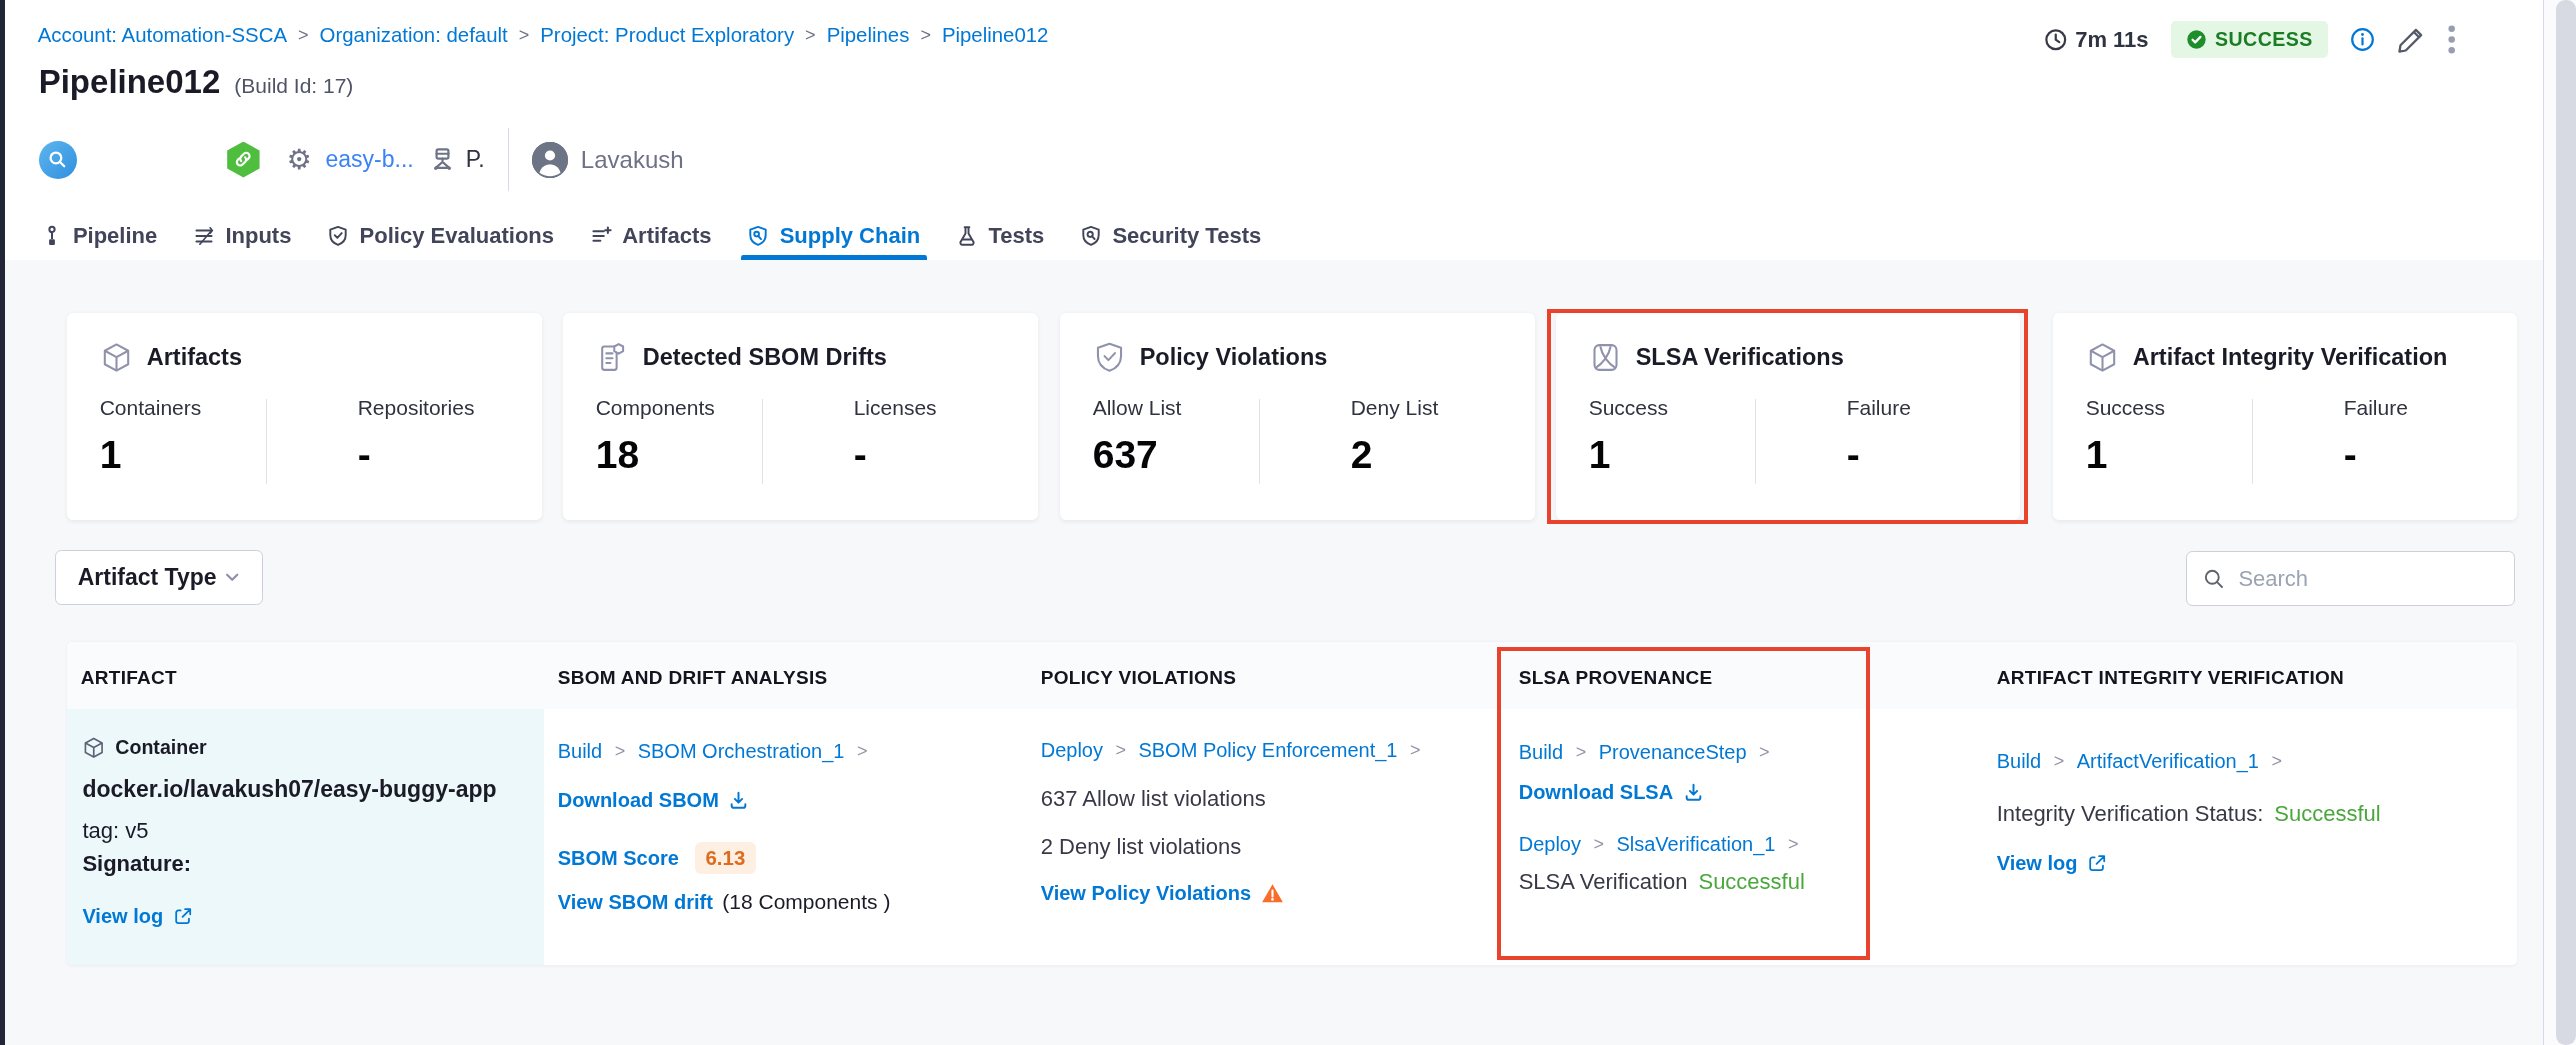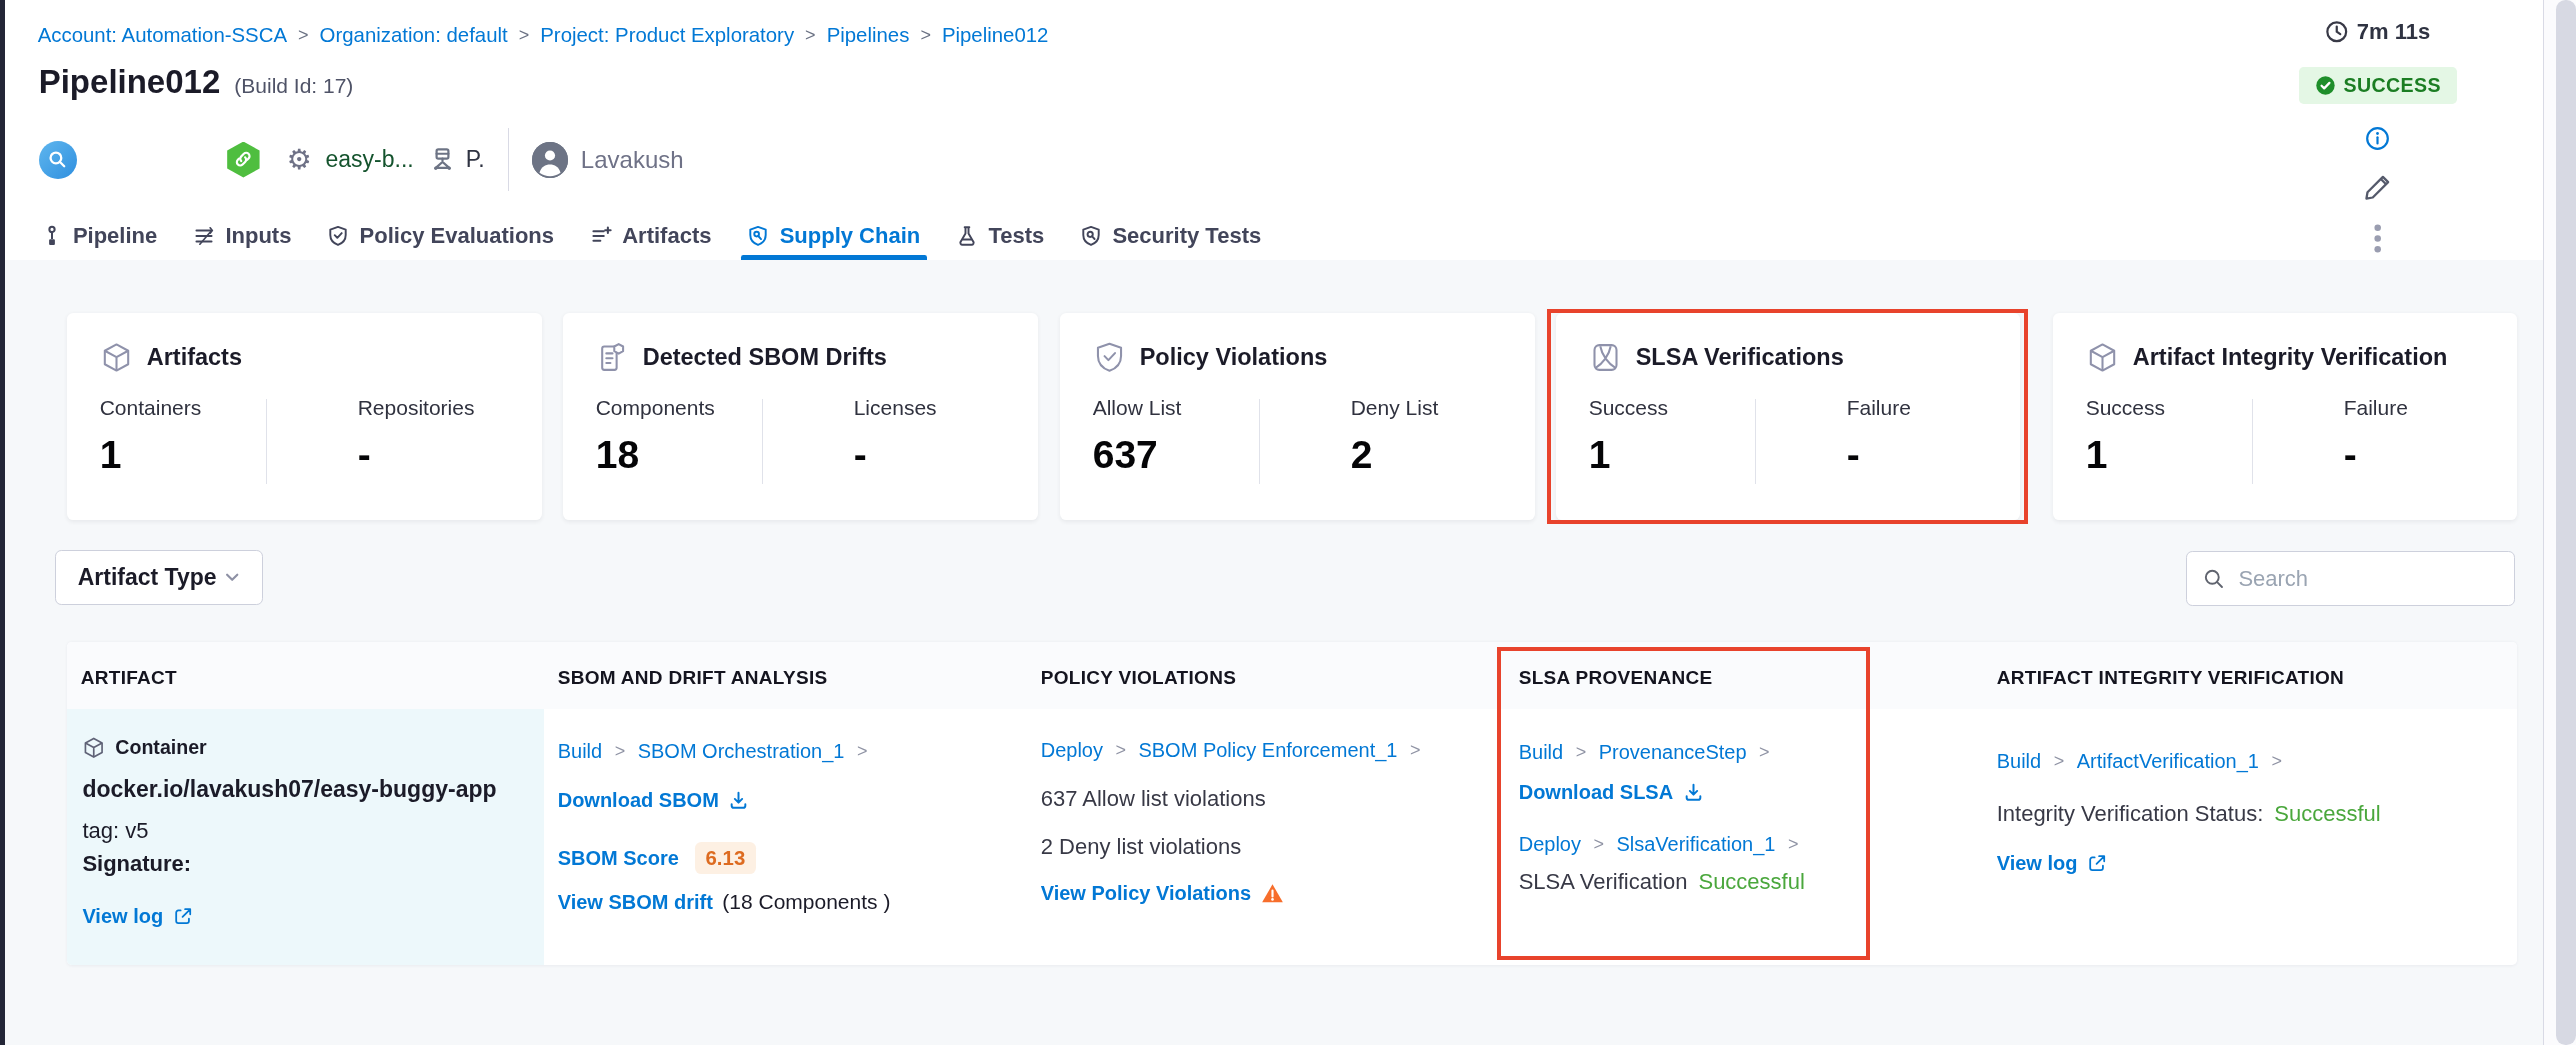--- a/index.html
+++ b/index.html
@@ -12,39 +12,39 @@
   .right-divider { left:2543px; top:0; width:0.8px; height:1045px; background:#d9dae5; }
   .right-track { left:2544px; top:0; width:32px; height:1045px; background:#fbfbfd; }
   .scroll-thumb { left:2556px; top:0; width:20.4px; height:1045px; background:#d7d9e3; border-radius:9.4px; }
 
   
   .header { left:4.7px; top:0; width:2538px; height:260px; background:#ffffff; }
   .breadcrumb { left:33px; top:23.5px; display:flex; align-items:center; font-size:20.4px; color:#0278d5; }
   .crumb { color:#0278d5; cursor:pointer; white-space:nowrap; }
   .crumb-sep { color:#6a7183; font-size:18px; margin:0 11px; }
 
-  .top-right { top:19px; right:86px; height:41px; display:flex; align-items:center; gap:22px;flex-direction:column; }
+  .top-right { top:19px; right:86px; height:41px; display:flex; align-items:center; gap:22px; }
   .duration { display:flex; align-items:center; gap:7.8px; font-size:22px; font-weight:600; color:#2f3342; }
   .status-badge { display:flex; align-items:center; gap:7.8px; background:#e4f7e5; border-radius:4.7px; padding:7px 15.7px; }
   .status-badge span { font-size:19.6px; font-weight:700; letter-spacing:0.4px; color:#1b7d23; }
   .rerun-btn { display:flex; align-items:center; gap:9.4px; background:#fff; border:2px solid #0278d5; border-radius:7px; padding:7px 20.4px; color:#0278d5; font-size:23px; font-weight:600; cursor:pointer; font-family:inherit; }
   .icon-btn { background:none; border:none; cursor:pointer; display:flex; align-items:center; }
 
   .title-row { left:34px; top:63px; display:flex; align-items:baseline; gap:14px; }
   .page-title { font-size:33px; font-weight:700; color:#1b1b28; }
   .build-id { font-size:21px; color:#4f5367; }
 
   .context-row { left:34px; top:132px; height:55px; display:flex; align-items:center; }
   .exec-circle { width:38px; height:38px; border-radius:50%; background:linear-gradient(135deg,#5fb6ee,#2f8fdf); display:flex; align-items:center; justify-content:center; margin-right:15.7px; }
   .repo-pill { height:50px; background:#e6f6fd; border-radius:7.8px; display:flex; align-items:center; gap:12.5px; padding:0 20.4px; }
   .repo-pill .txt { font-size:22px; color:#0278d5; }
   .pill-div { width:0.8px; height:30px; background:#b9d8ea; }
   .hexagon { width:36px; height:36px; background:#4fbe3f; clip-path:polygon(50% 0,95% 25%,95% 75%,50% 100%,5% 75%,5% 25%); display:flex; align-items:center; justify-content:center; margin-left:133px; }
   .gear { font-size:28px; color:#6f7287; margin-left:25px; }
-  .svc-txt { font-size:23px; color:#14532d; margin-left:14px; }
+  .svc-txt { font-size:23px; color:#3b82f6; margin-left:14px; }
   .env-txt { font-size:23px; color:#2f3342; margin-left:9.4px; }
   .ctx-div { width:0.8px; height:63px; background:#d9dae5; margin:0 23.5px; }
   .avatar { width:36px; height:36px; border-radius:50%; background:#6d7485; display:flex; align-items:center; justify-content:center; }
   .user-txt { font-size:24px; color:#6f7287; margin-left:12.5px; }
 
   .tabbar { left:0; top:212px; width:2538px; height:49px; border-bottom:0.8px solid #d9dae5; display:flex; align-items:stretch; padding-left:36px; gap:36px; }
   .tab { position:relative; display:flex; align-items:center; gap:10.2px; font-size:22px; font-weight:600; color:#42455a; cursor:pointer; white-space:nowrap; }
   .tab.active { color:#0278d5; }
   .tab.active::after { content:""; position:absolute; left:-6.3px; right:-6.3px; bottom:0; height:4.7px; background:#0278d5; border-radius:2.4px 2.4px 0 0; }
 

